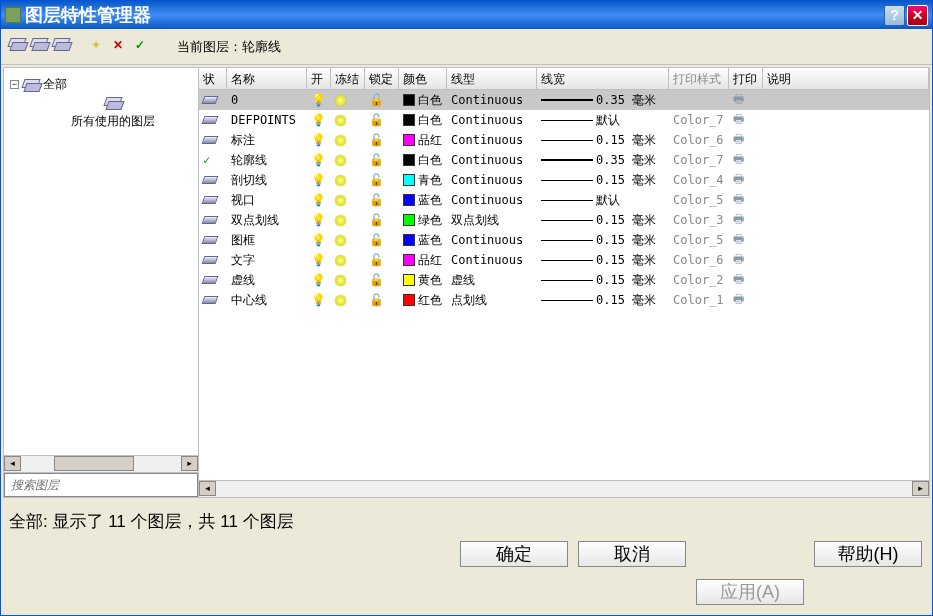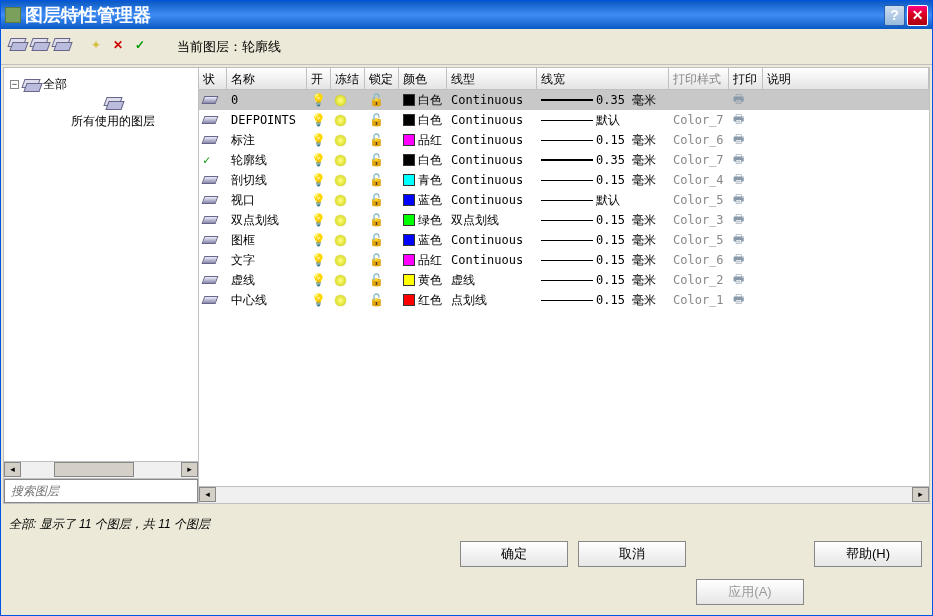--- a/index.html
+++ b/index.html
@@ -38,26 +38,26 @@
 .swatch { width: 12px; height: 12px; border: 1px solid #333; display: inline-block; }
 .lw-line { display: inline-block; width: 52px; border-top: 1px solid #000; vertical-align: middle; }
 .lw-thick { border-top-width: 2px; }
 .layer-icon { display:inline-block; width:14px; height:8px; background:linear-gradient(#eef,#88a); border:1px solid #668; transform: skewX(-20deg); }
 .check-icon { color: #090; font-weight: bold; }
 .bulb { color: #e6d020; font-size: 12px; }
 .sun { display:inline-block; width:11px; height:11px; border-radius:50%; background: radial-gradient(#ff8,#cc0); box-shadow: 0 0 1px #aa0; }
 .lock { color: #c8a030; font-size: 12px; }
 .printer { color: #8899aa; font-size: 12px; }
 .grid-hscroll { height: 17px; background: #f0f0f0; border-top: 1px solid #c0c0c0; position: relative; }
-.status { padding: 10px 8px 4px; font-size: 12px; font-style: italic; }
+.status { padding: 10px 8px 4px; font-size: 17px; }
 .bottom { padding: 4px 10px 10px; display: flex; align-items: flex-end; }
 .check-lbl { display: flex; align-items: center; gap: 4px; font-size: 13px; padding: 4px 0; }
 .check-lbl input { width: 14px; height: 14px; }
 .btns { margin-left: auto; display: flex; gap: 10px; }
-.btn { width: 108px; height: 26px; background: linear-gradient(#fff,#e6e6e6); border: 1px solid #888; cursor: pointer; font-family: inherit; font-size: 13px; }
+.btn { width: 108px; height: 26px; background: linear-gradient(#fff,#e6e6e6); border: 1px solid #888; cursor: pointer; font-family: inherit; font-size: 18px; }
 .btn:disabled { color: #999; margin-top: 38px; }
 .layers-icon-sm { display:inline-block; width:16px; height:12px; position:relative; }
 .layers-icon-sm::before, .layers-icon-sm::after { content:""; position:absolute; width:14px; height:7px; border:1px solid #668; background:#dde; transform:skewX(-20deg); }
 .layers-icon-sm::before { top:0; left:0; }
 .layers-icon-sm::after { top:4px; left:2px; background:#bbd; }
 </style>
 </head>
 <body>
 
 <div class="window">

